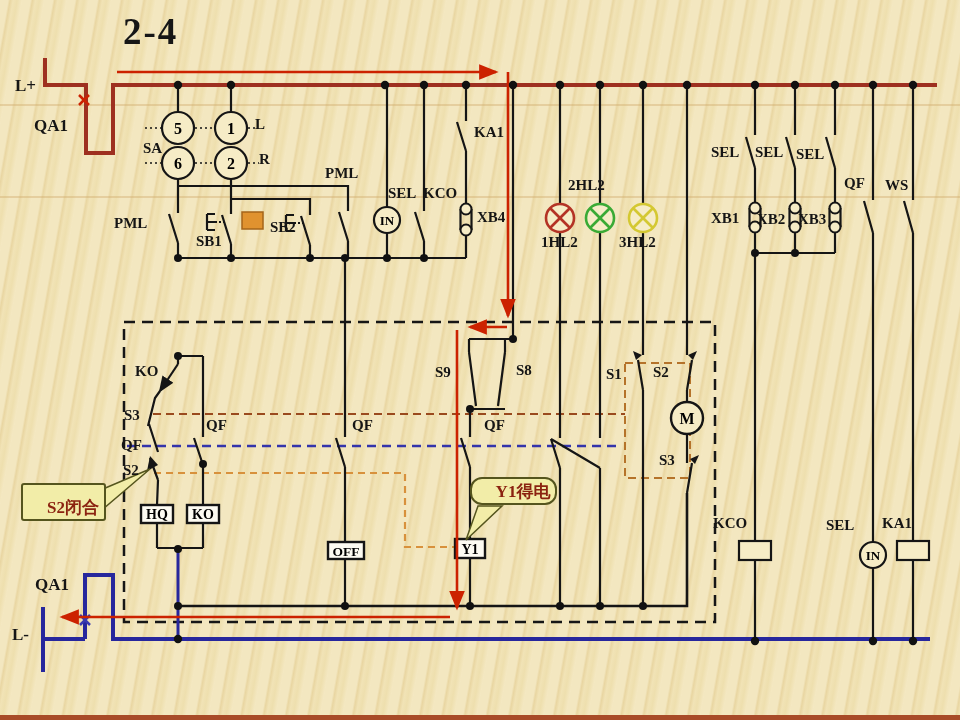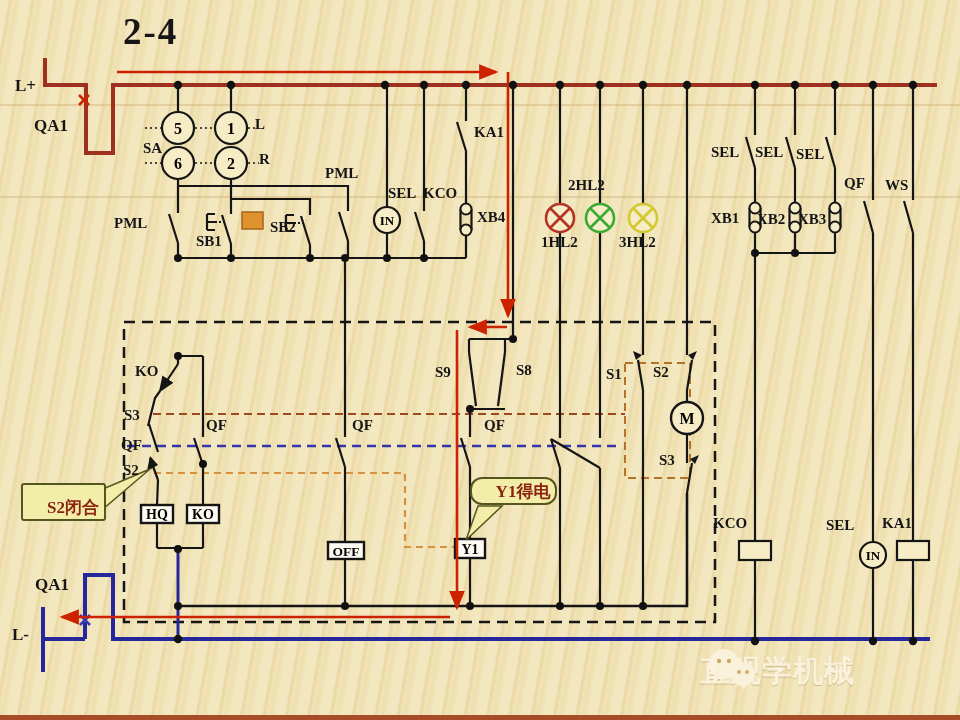--- a/index.html
+++ b/index.html
@@ -294,28 +294,15 @@
   <span class="lbl lg" style="left:35px;top:576px">QA1</span>
   <span class="lbl lg" style="left:12px;top:626px">L-</span>
 
   <div class="callout" id="callout-s2">
     <span>S2闭合</span>
   </div>
   <div class="callout" id="callout-y1">
     <span>Y1得电</span>
   </div>
 
-  <div id="watermark">
-    <svg width="62" height="48" viewBox="0 0 62 48">
-      <circle cx="24" cy="20" r="15" fill="#fbf4e0"></circle>
-      <circle cx="43" cy="30" r="12" fill="#fbf4e0"></circle>
-      <circle cx="19" cy="17" r="2.2" fill="#c9a55e"></circle>
-        <circle cx="29" cy="17" r="2.2" fill="#c9a55e"></circle>
-      <circle cx="39" cy="28" r="1.9" fill="#c9a55e"></circle>
-        <circle cx="47" cy="28" r="1.9" fill="#c9a55e"></circle>
-      <polygon points="14,32 20,34 12,40" fill="#fbf4e0"></polygon>
-      <polygon points="46,40 40,40 44,46" fill="#fbf4e0"></polygon>
-    </svg>
-    <span class="wm-text">直观学机械</span>
-  </div>
 
   <div id="bottom-strip"></div>
 </div>
 
 </body></html>

